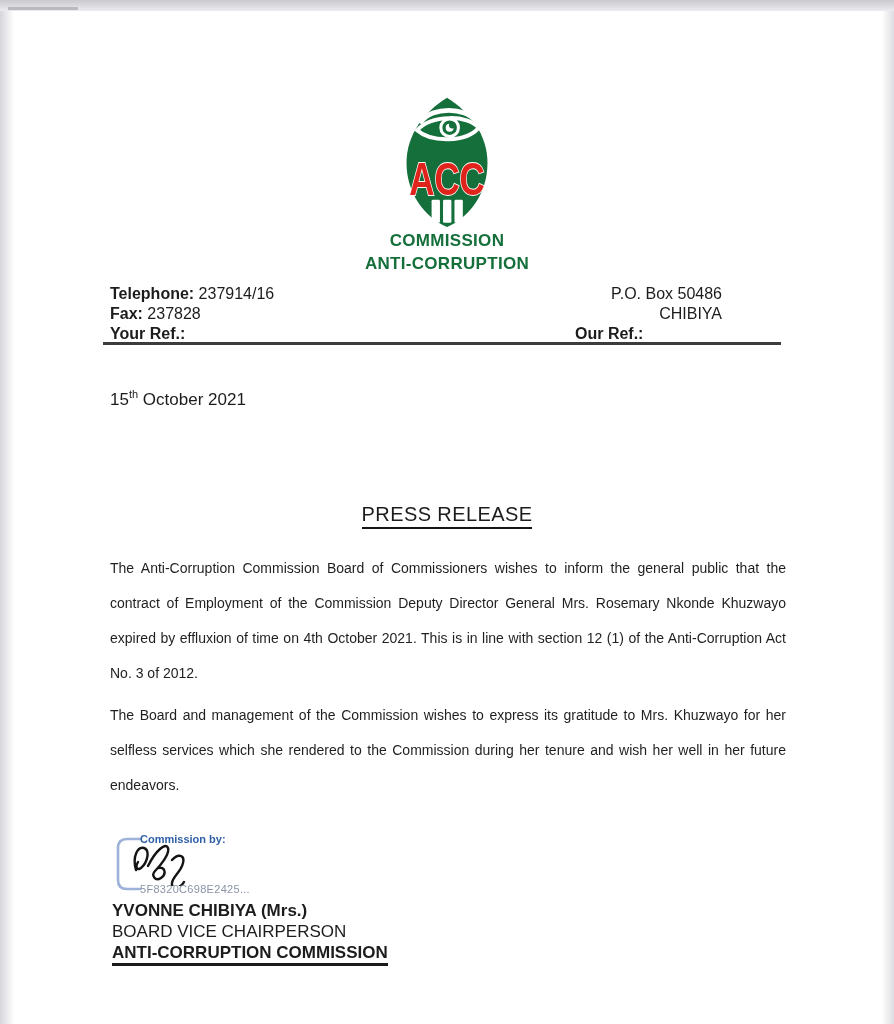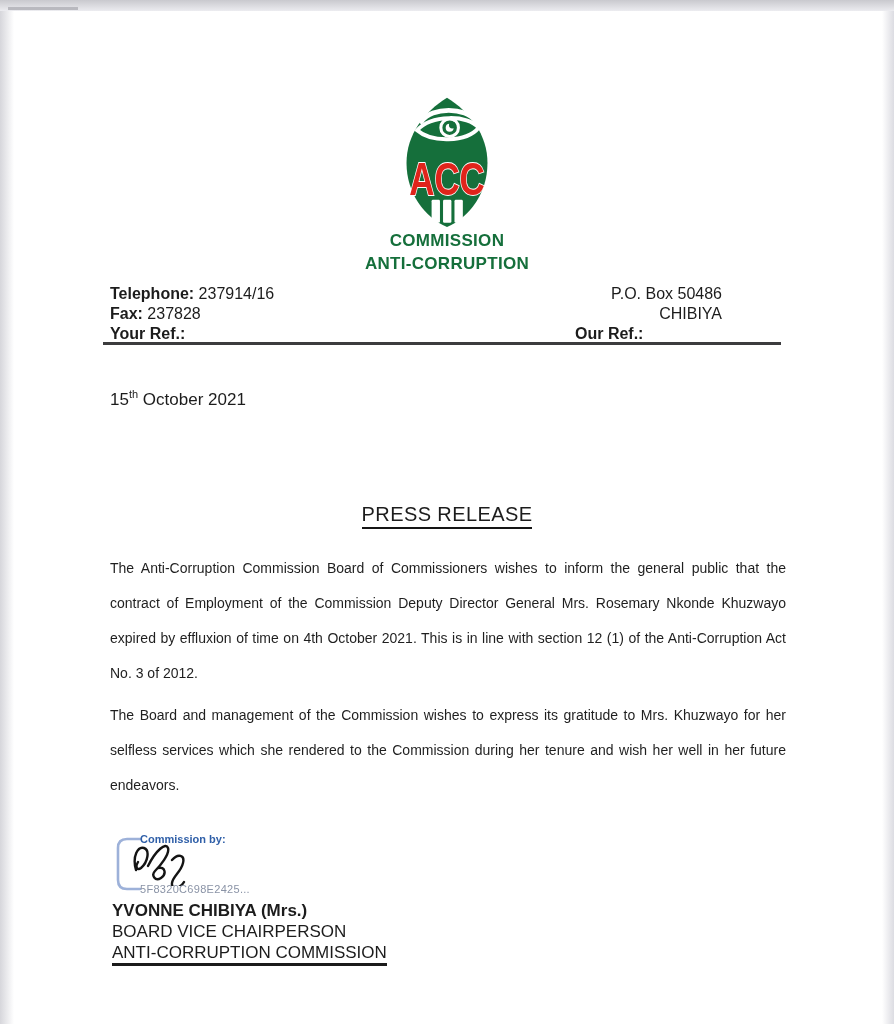--- a/index.html
+++ b/index.html
@@ -44,21 +44,21 @@
 
   
   .sig-block{position:absolute;top:833px;left:112px;}
   .stamp{position:relative;width:190px;height:64px;}
   .stamp-bracket{position:absolute;left:0;top:2px;}
   .stamp-label{position:absolute;left:28px;top:0;font-size:11px;font-weight:bold;color:#2f5fa8;}
   .stamp-sig{position:absolute;left:16px;top:9px;}
   .stamp-id{position:absolute;left:28px;top:50px;font-size:11px;color:#8a93a6;letter-spacing:.3px;}
   .sig-name{font-size:17px;font-weight:bold;line-height:21px;margin-top:3px;}
   .sig-title{font-size:17px;font-weight:normal;line-height:21px;}
-  .sig-org{display:inline-block;font-size:17px;font-weight:normal;line-height:21px;
+  .sig-org{display:inline-block;font-size:17px;font-weight:bold;line-height:21px;
     border-bottom:3px solid #1b1b1b;padding-bottom:0px;}
 </style>
 </head>
 <body>
 
 <div class="edge-top"></div>
 <div class="edge-top-mark"></div>
 <div class="edge-left"></div>
 <div class="edge-right"></div>
 

